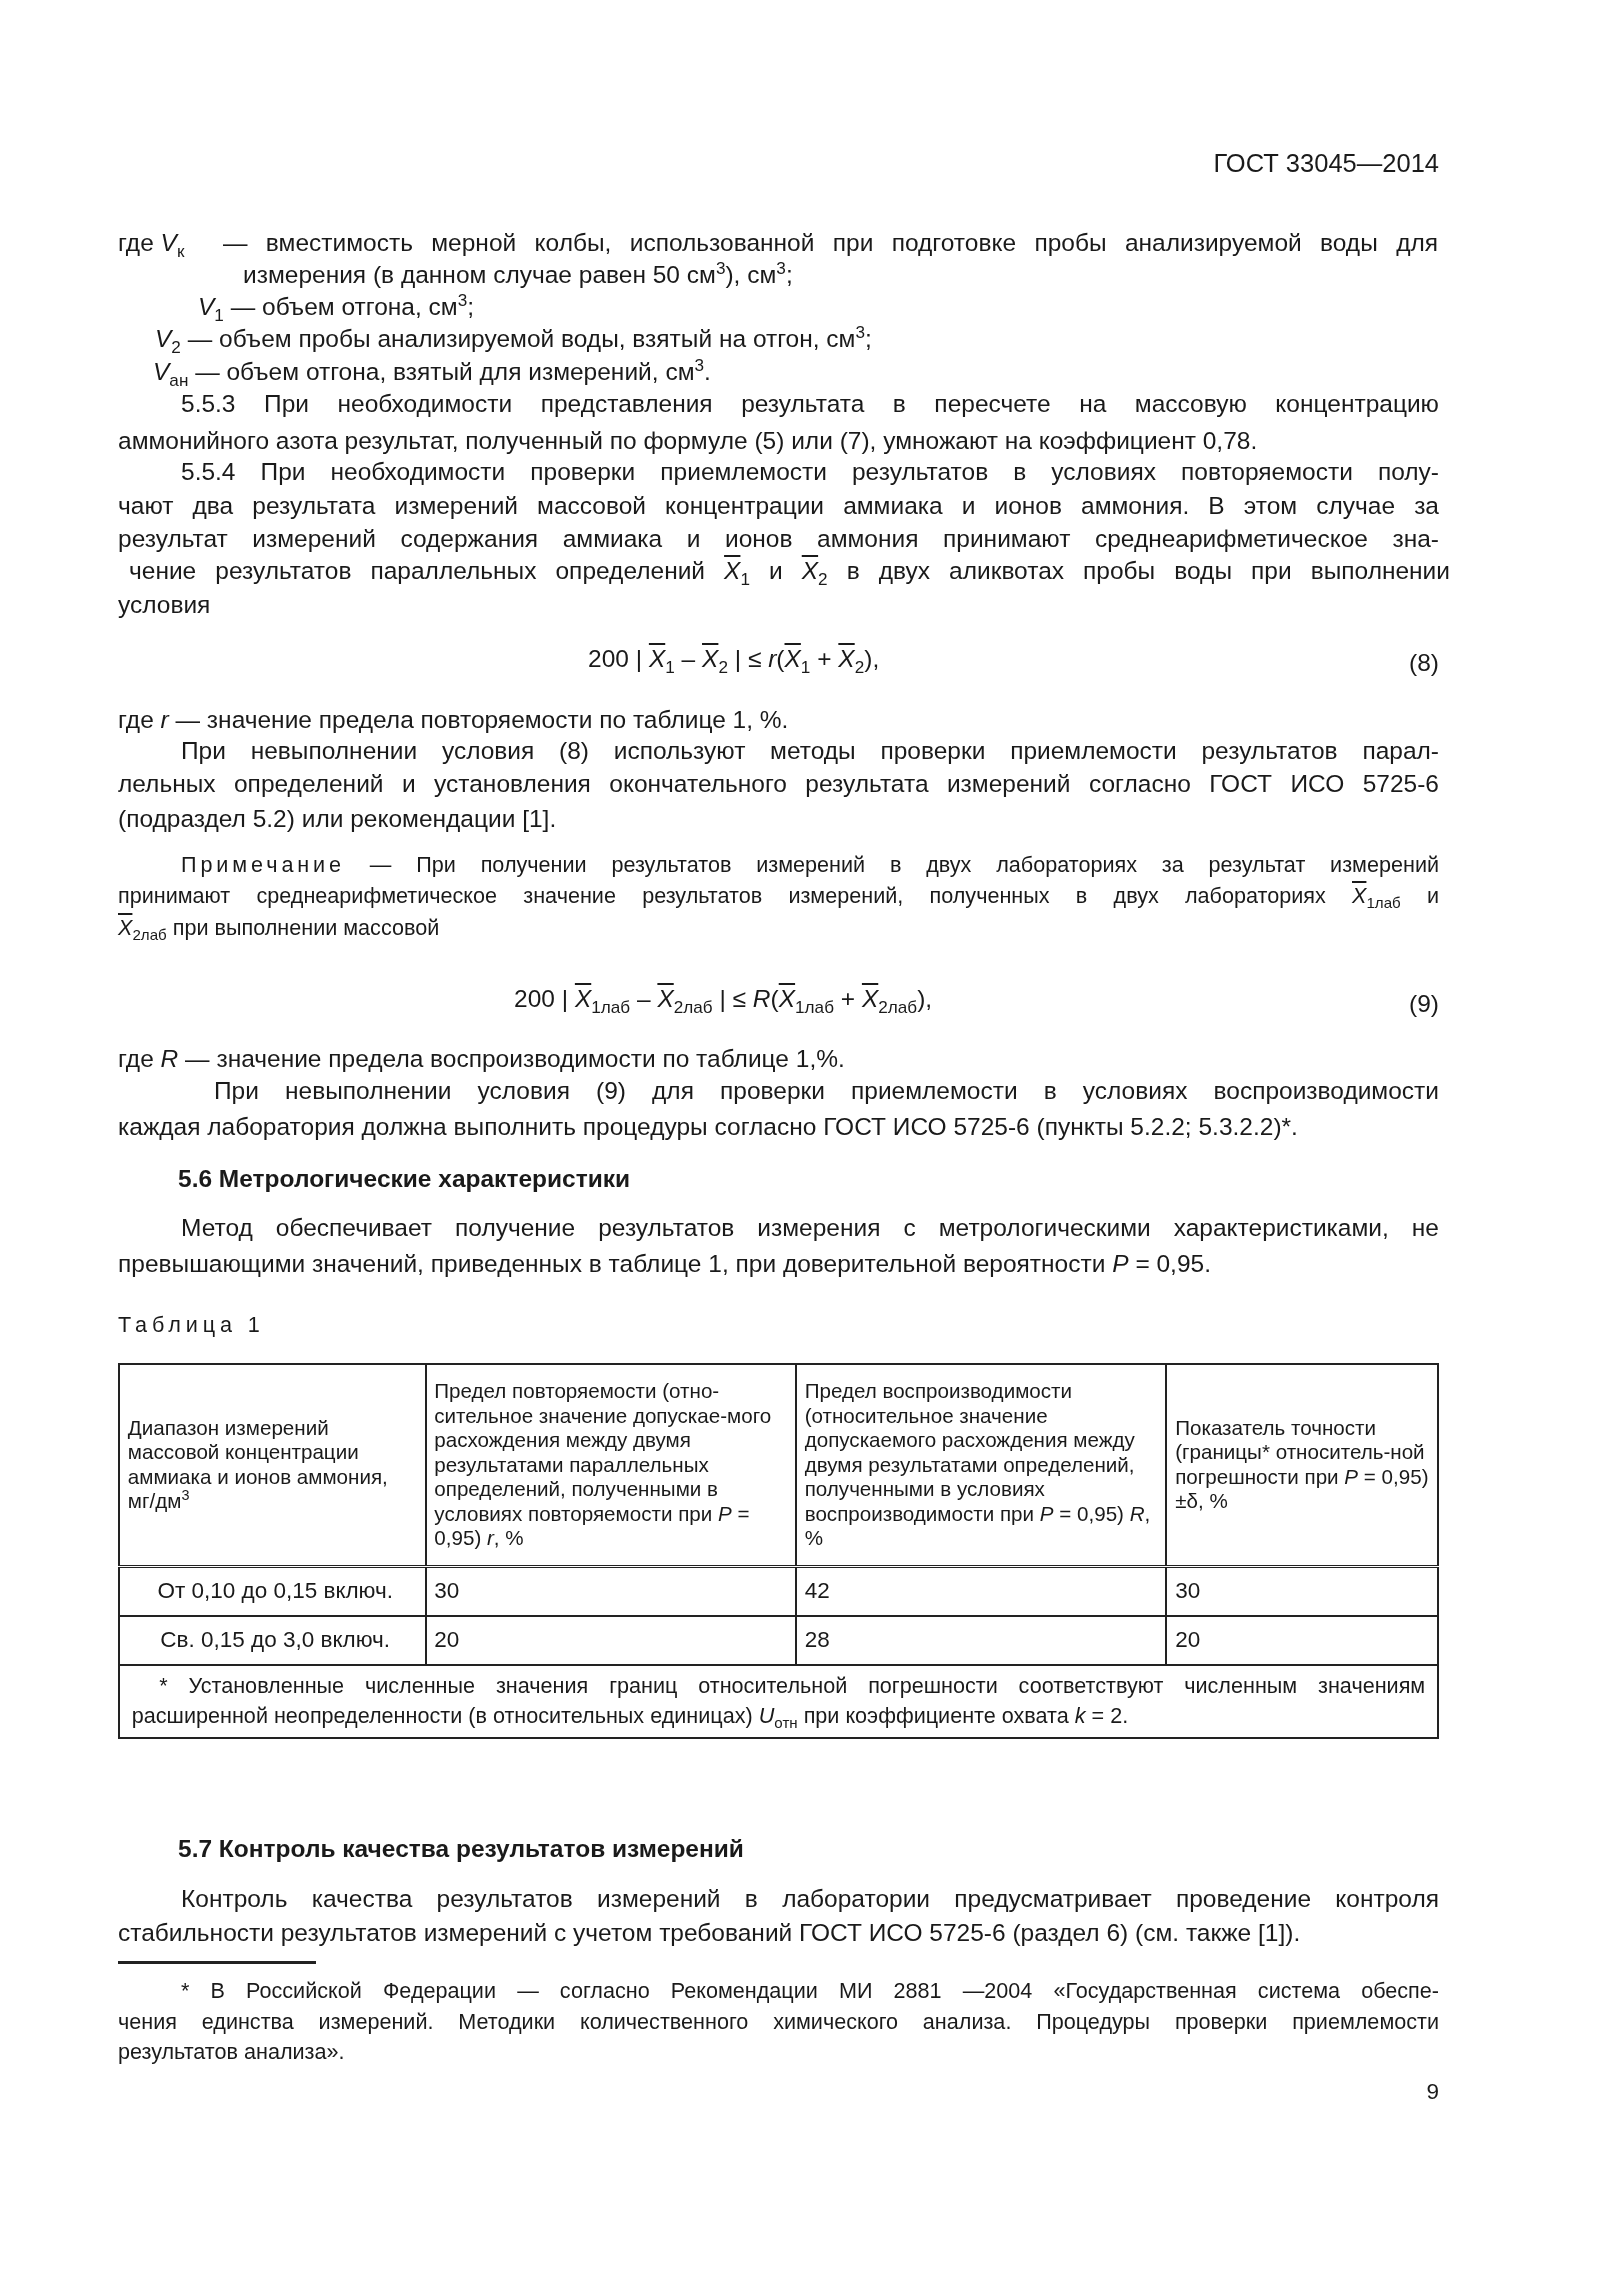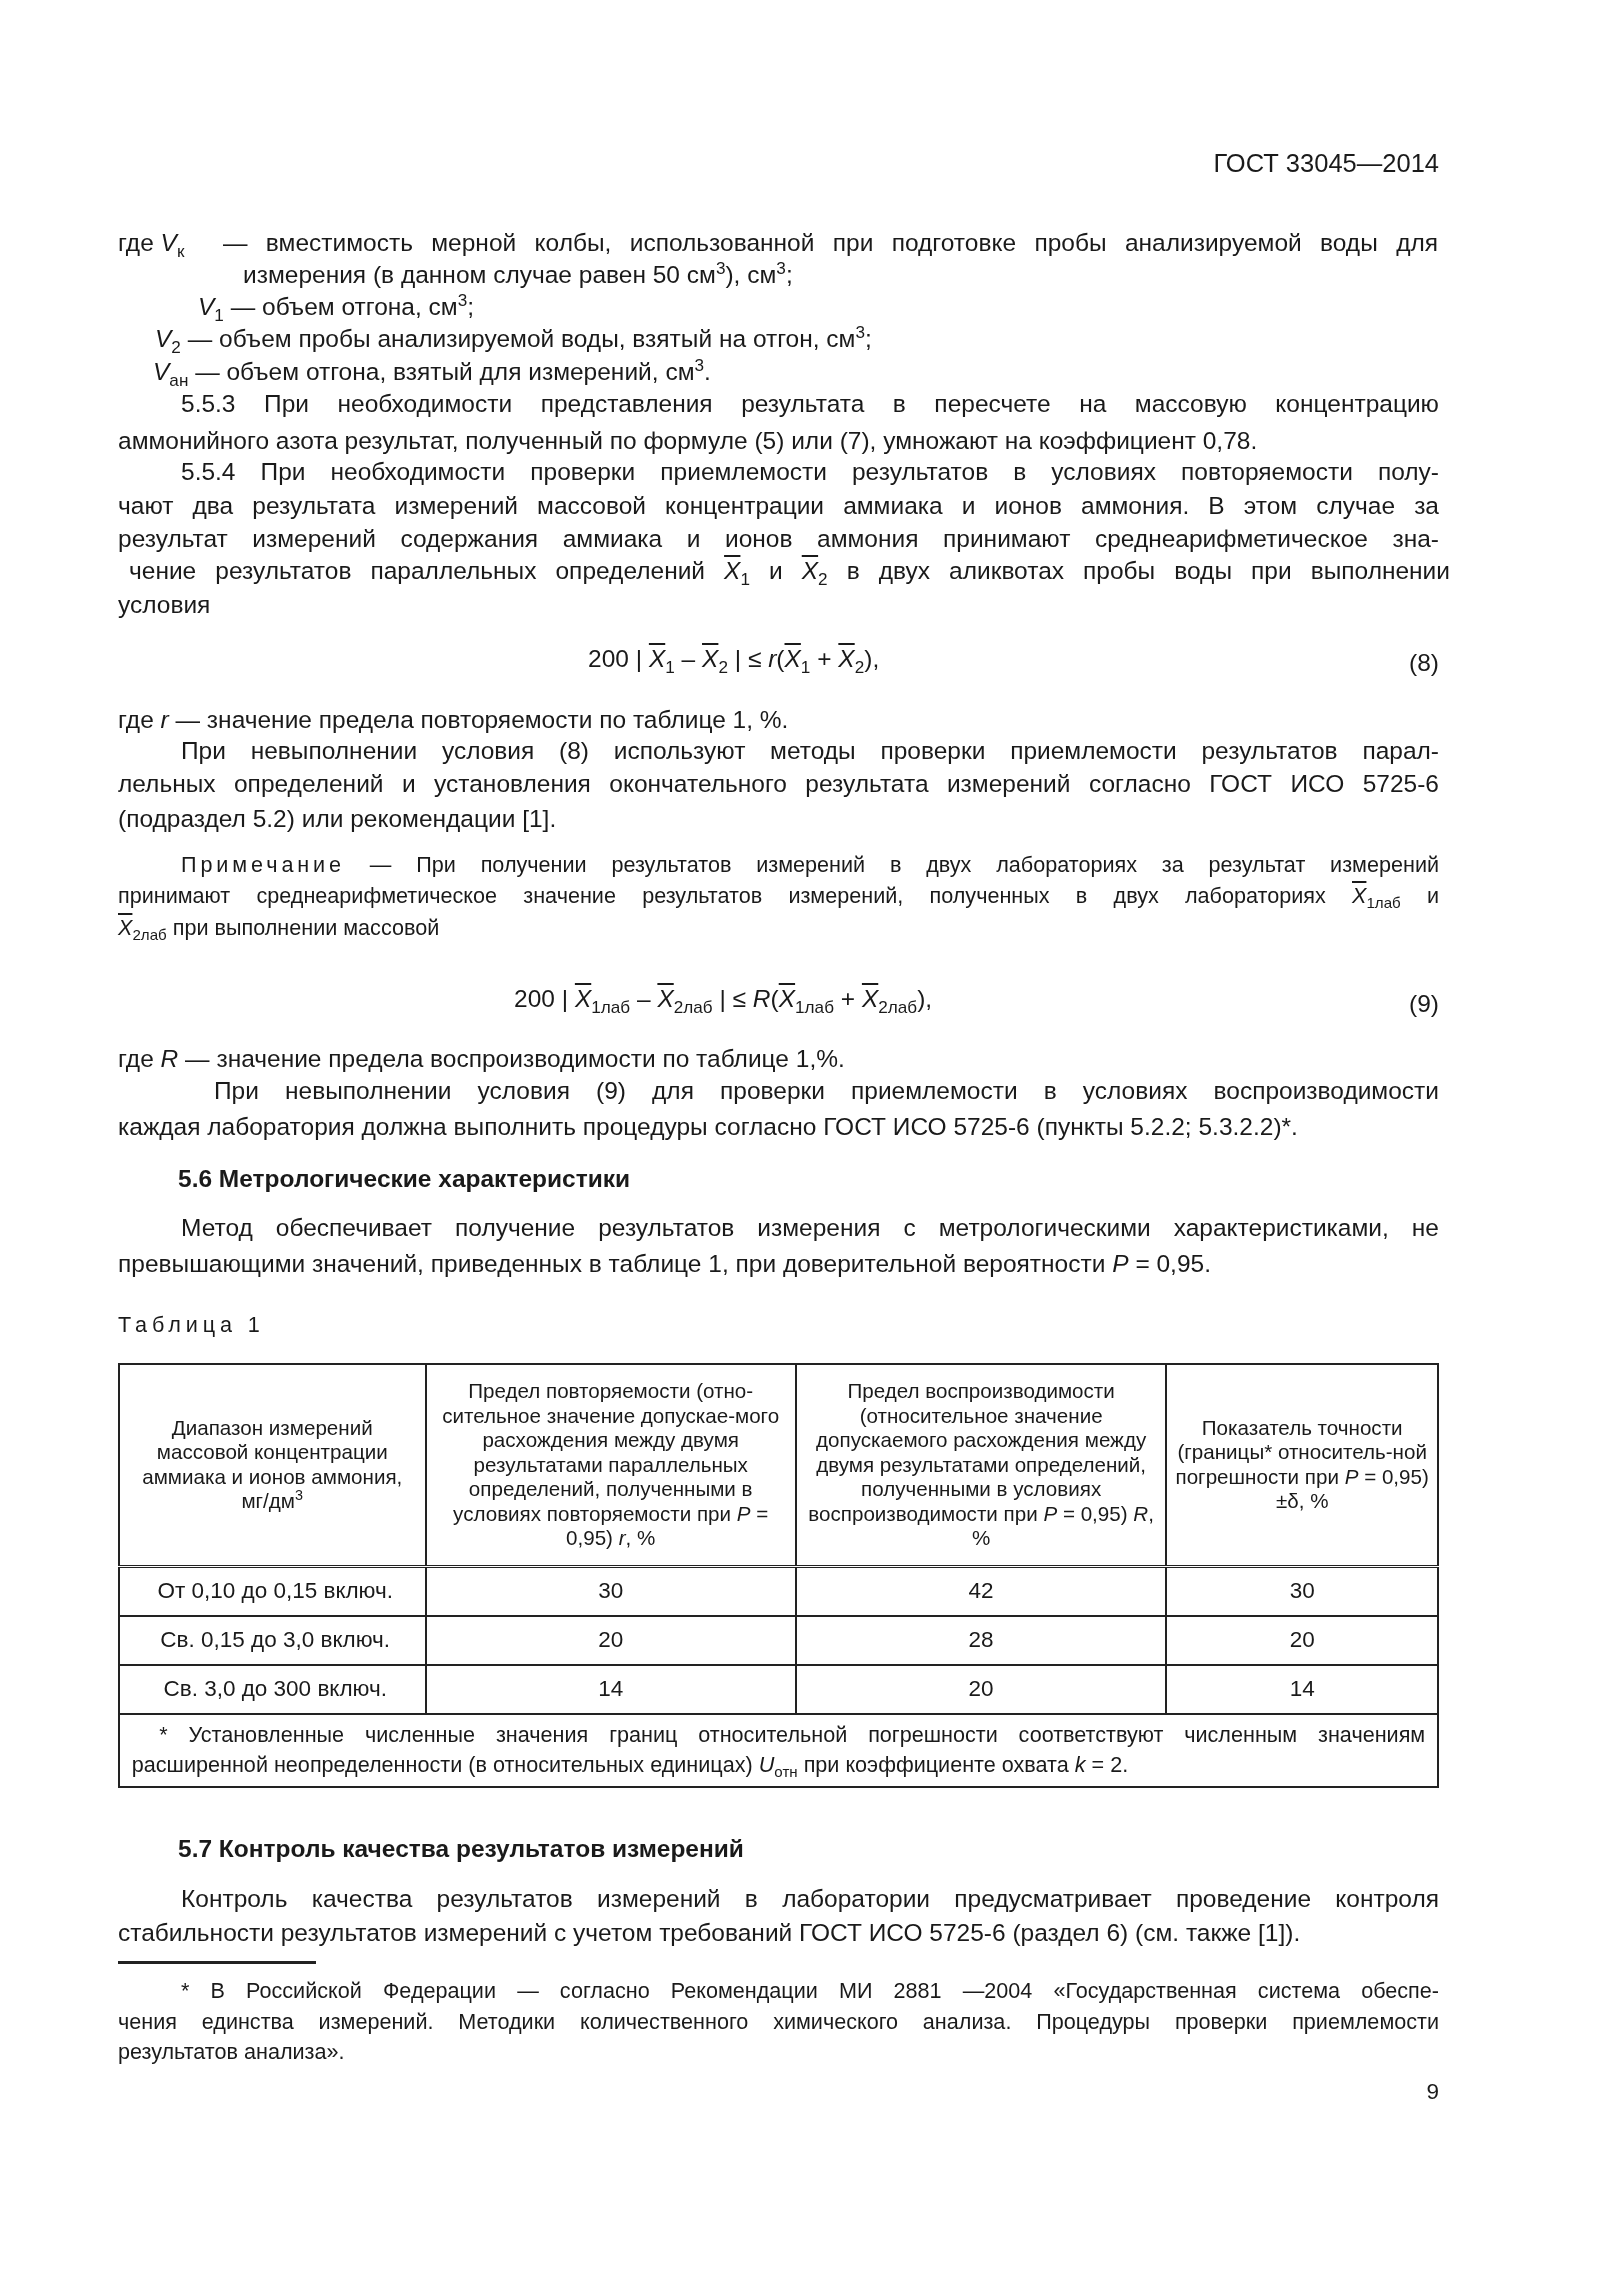--- a/index.html
+++ b/index.html
@@ -9,21 +9,21 @@
   .t{font-size:24.5px;line-height:32px;}
   .just{position:absolute;left:118px;width:1321px;font-size:24.5px;text-align:justify;text-align-last:justify;white-space:nowrap;}
   .ind{text-indent:63px;}
   i{font-style:italic;}
   sub,sup{font-size:0.7em;line-height:0;}
   .ov{text-decoration:overline;}
   .hdr{right:182px;top:149px;font-size:25.5px;font-weight:normal;}
   .h2{font-weight:bold;font-size:24.5px;}
   .note{font-size:21.6px;}
   table{position:absolute;left:118px;top:1363px;width:1321px;border-collapse:collapse;font-size:20.6px;}
-  td{border:2px solid #222;text-align:center;vertical-align:middle;padding:0 7.8px;line-height:24.5px;}
+  td{border:2px solid #222;text-align:left;vertical-align:middle;padding:0 7.8px;line-height:24.5px;}
   .num td{height:47px;font-size:22.5px;}
   .num td:first-child{text-align:center;padding-left:13.7px;}
   .fn td{text-align:justify;font-size:21.6px;line-height:30px;padding:5.9px 11.8px;}
   .rule{position:absolute;left:118px;top:1961px;width:198px;height:2.9px;background:#222;}
 </style>
 </head>
 <body>
 
 <div class="abs hdr">ГОСТ 33045—2014</div>
 
@@ -93,26 +93,20 @@
     <td>30</td>
     <td>42</td>
     <td>30</td>
   </tr>
   <tr class="num">
     <td>Св. 0,15 до 3,0 включ.</td>
     <td>20</td>
     <td>28</td>
     <td>20</td>
   </tr>
-  <tr class="num">
-    <td>Св. 3,0 до 300 включ.</td>
-    <td>14</td>
-    <td>20</td>
-    <td>14</td>
-  </tr>
   <tr class="fn">
     <td colspan="4" style="text-indent:27.4px;"><span>* Установленные численные значения границ относительной погрешности соответствуют численным значениям расширенной неопределенности (в относительных единицах)</span> <i>U</i><sub>отн</sub> <span>при коэффициенте охвата</span> <i>k</i> <span>= 2.</span></td>
   </tr>
 </tbody>
   </table>
 
 <div class="abs h2" style="left:178px;top:1835px;">5.7 Контроль качества результатов измерений</div>
 <div class="just ind" style="top:1885px;">Контроль качества результатов измерений в лаборатории предусматривает проведение контроля</div>
 <div class="abs t" style="left:118px;top:1917px;">стабильности результатов измерений с учетом требований ГОСТ ИСО 5725-6 (раздел 6) (см. также [1]).</div>
 

